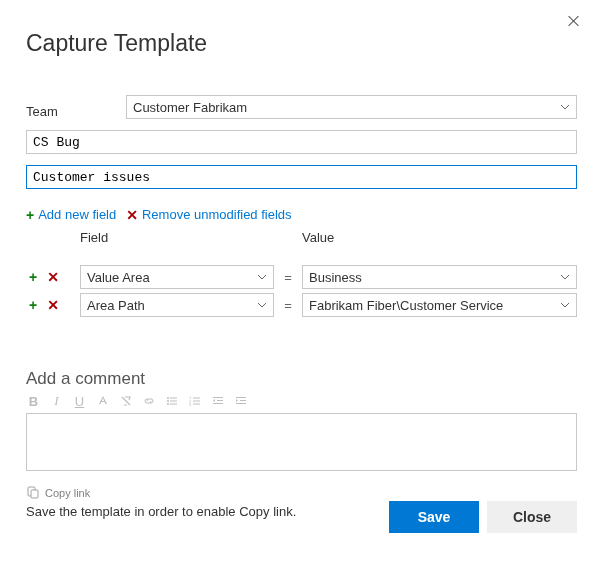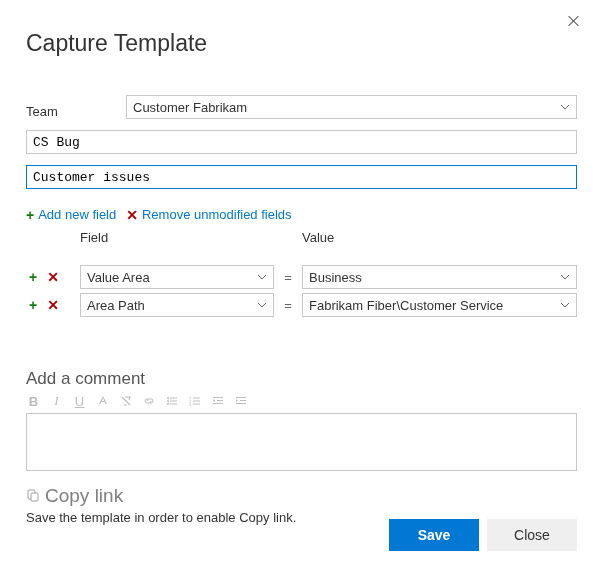--- a/index.html
+++ b/index.html
@@ -151,45 +151,45 @@
     border: 1px solid #c8c8c8;
     height: 58px;
     margin-top: 4px;
   }
   .copylink-row {
     margin-top: 14px;
     display: flex;
     align-items: center;
     gap: 5px;
     color: #808080;
-    font-size: 19px;
+    font-size: 11px;
   }
   .copylink-help {
     font-size: 13px;
     color: #333;
     margin-top: 3px;
   }
   .footer {
     position: absolute;
-    bottom: 22px;
+    bottom: 40px;
     right: 26px;
     display: flex;
     gap: 8px;
   }
   .btn {
     min-width: 90px;
     height: 32px;
     border: none;
     font-size: 14px;
     font-family: inherit;
     cursor: pointer;
     padding: 0 18px;
   }
   .btn-primary { background: #0078d4; color: #fff; font-weight: 600; }
-  .btn-secondary { background: #efefef; color: #333; }
+  .btn-secondary { background: #efefef; color: #333; font-weight: bold; }
 </style>
 </head>
 <body>
 
 <div class="close-x"></div>
 
 <h1>Capture Template</h1>
 
 <div class="form-row">
   <div class="form-label">Team</div>

